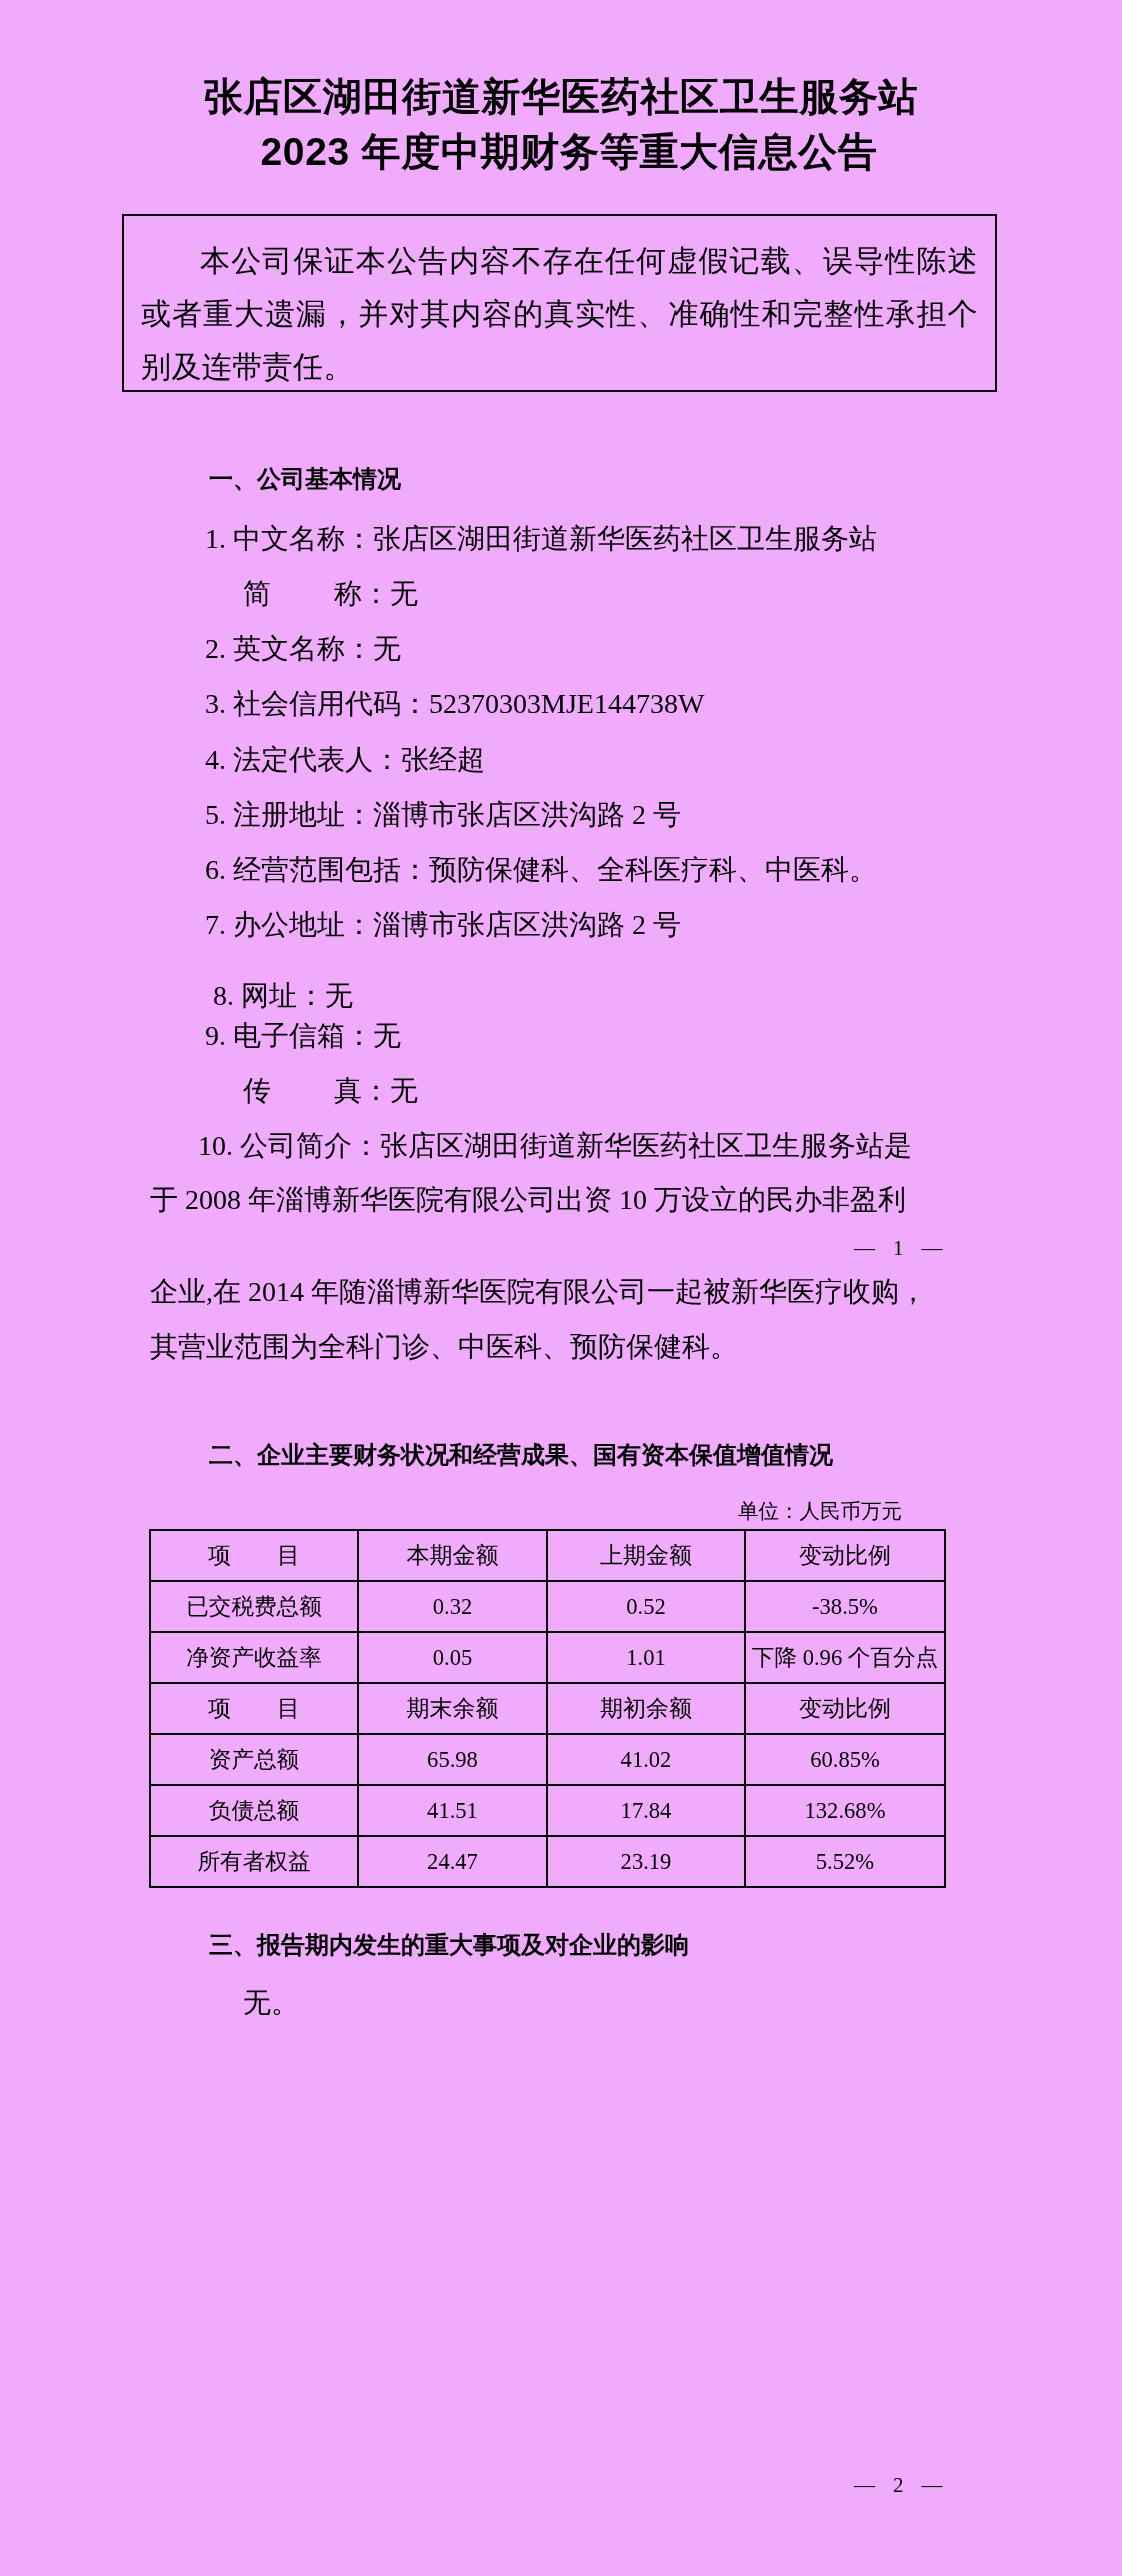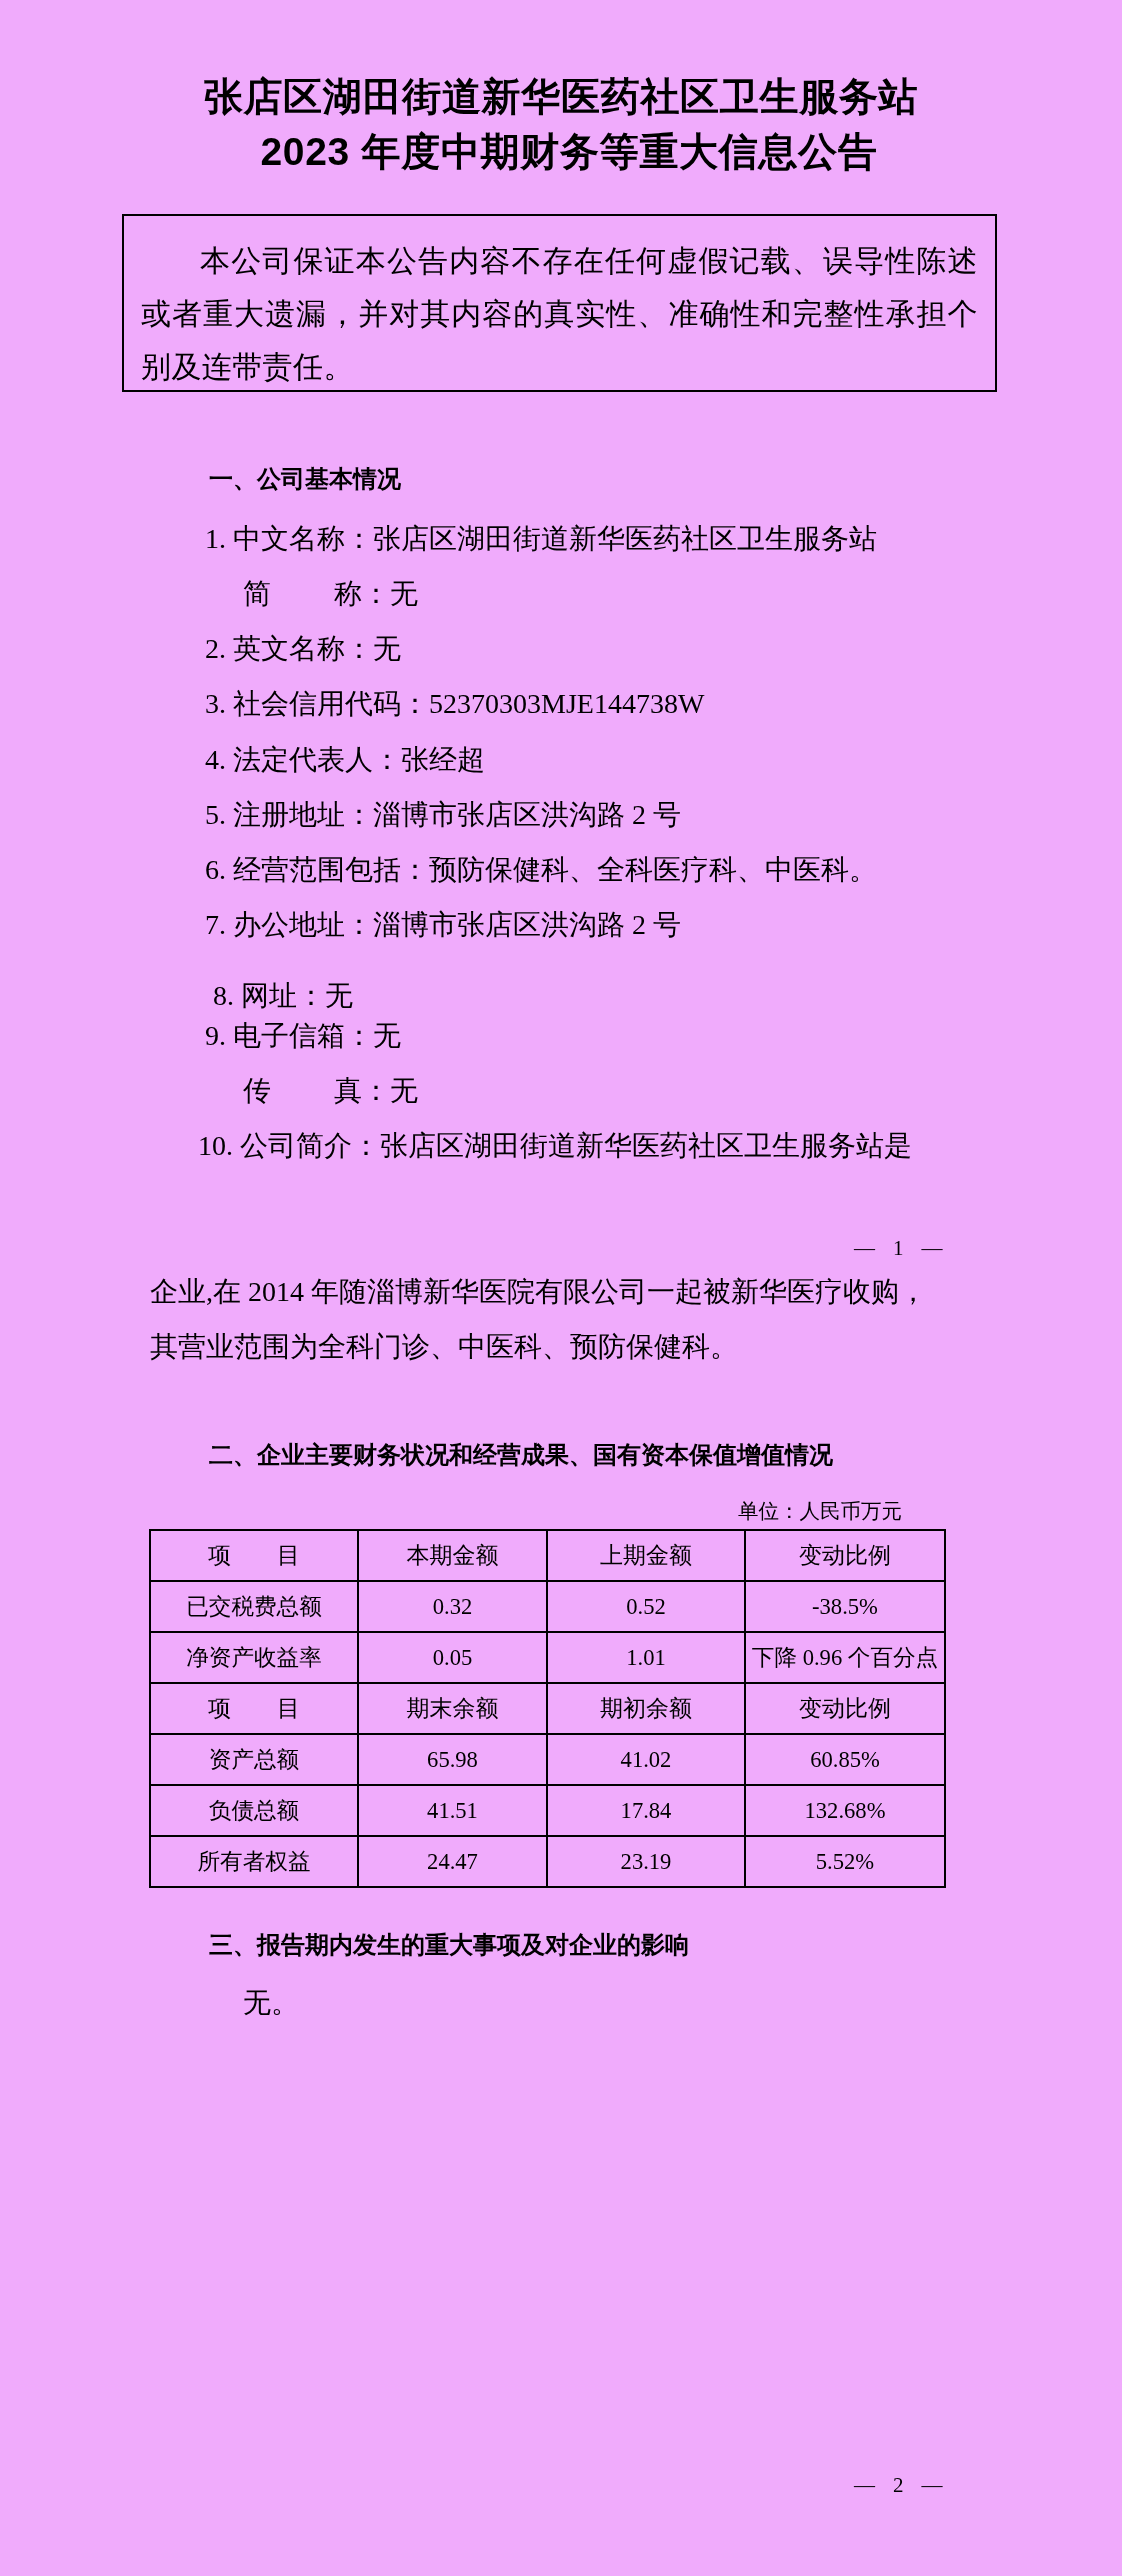--- a/index.html
+++ b/index.html
@@ -87,20 +87,21 @@
   <div class="abs body-line nowrap" style="left:205px; top:632px;text-align:center;">2. 英文名称：无</div>
   <div class="abs body-line nowrap" style="left:205px; top:687px;">3. 社会信用代码：52370303MJE144738W</div>
   <div class="abs body-line nowrap" style="left:205px; top:743px;">4. 法定代表人：张经超</div>
   <div class="abs body-line nowrap" style="left:205px; top:798px;">5. 注册地址：淄博市张店区洪沟路 2 号</div>
   <div class="abs body-line nowrap" style="left:205px; top:853px;">6. 经营范围包括：预防保健科、全科医疗科、中医科。</div>
   <div class="abs body-line nowrap" style="left:205px; top:908px;">7. 办公地址：淄博市张店区洪沟路 2 号</div>
   <div class="abs body-line nowrap" style="left:213px; top:963px;margin-top:16px;">8. 网址：无</div>
   <div class="abs body-line nowrap" style="left:205px; top:1019px;">9. 电子信箱：无</div>
   <div class="abs body-line nowrap" style="left:243px; top:1074px;">传　　 真：无</div>
   <div class="abs body-line nowrap" style="left:198px; top:1129px;">10. 公司简介：张店区湖田街道新华医药社区卫生服务站是</div>
+  <div class="abs body-line nowrap" style="left:150px; top:1183px;">于 2008 年淄博新华医院有限公司出资 10 万设立的民办非盈利</div>
 
   <div class="abs page-marker nowrap" style="left:854px; top:1236px;">— 1 —</div>
 
   <div class="abs body-line nowrap" style="left:150px; top:1275px;">企业,在 2014 年随淄博新华医院有限公司一起被新华医疗收购，</div>
   <div class="abs body-line nowrap" style="left:150px; top:1330px;">其营业范围为全科门诊、中医科、预防保健科。</div>
 
   <div class="abs heading nowrap" style="left:209px; top:1441px;">二、企业主要财务状况和经营成果、国有资本保值增值情况</div>
   <div class="abs unit-label nowrap" style="left:690px; top:1497px; width:212px; text-align:right;">单位：人民币万元</div>
 
   <table class="fin">

